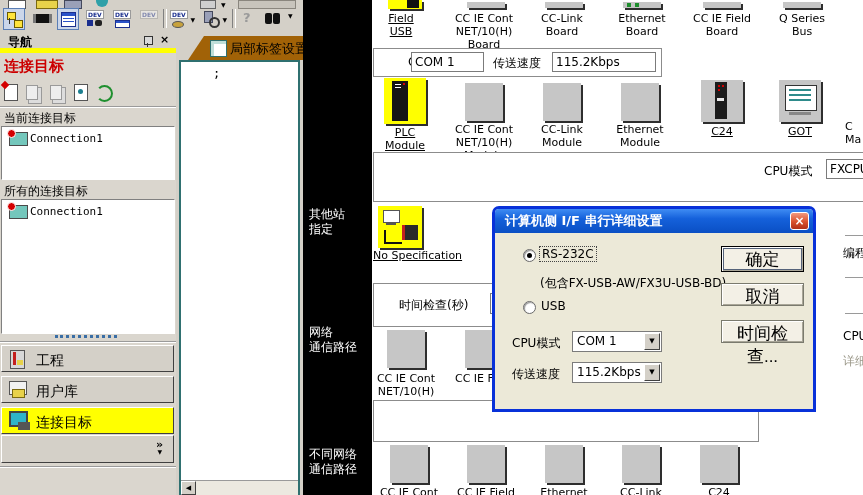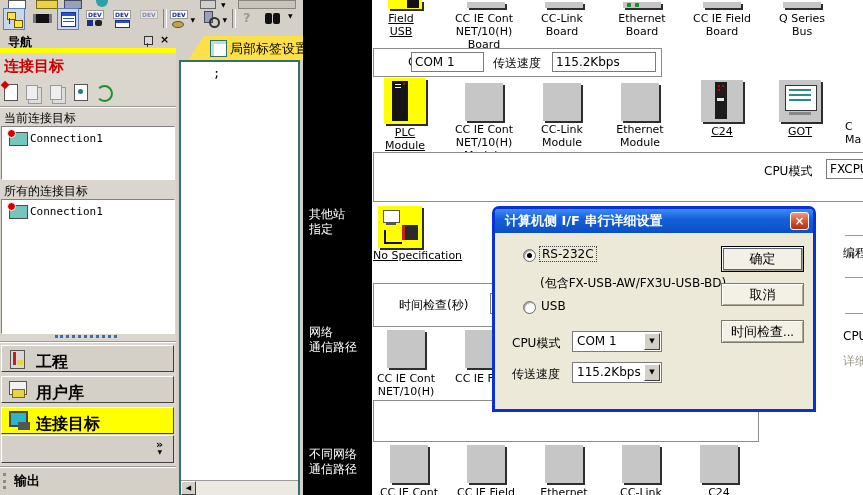--- a/index.html
+++ b/index.html
@@ -15,26 +15,26 @@
   .tbico.active{border:1px solid #5A7EB5;background:#CBD6EA;}
   .sep{position:absolute;top:9px;width:2px;height:19px;border-left:1px solid #808080;border-right:1px solid #fff;}
   .devtxt{position:absolute;left:2px;top:2px;font-size:6px;font-weight:bold;color:#1b2f8f;background:#fff;padding:0 1px;border:1px solid #9a9a9a;}
   
   .nav{left:0;top:33px;width:176px;height:462px;background:#DAD6CE;border-right:1px solid #808080;}
   .nav-title{position:absolute;left:0;top:0;width:176px;height:15px;background:#D4D0C8;}
   .hline{position:absolute;height:0;border-top:1px solid #9a9a9a;border-bottom:1px solid #fff;}
   .whitebox{position:absolute;background:#fff;border:1px solid;border-color:#808080 #fff #fff #808080;}
   .conn-ico{position:absolute;width:17px;height:12px;background:#74C7BC;border:1px solid #4a4a4a;}
   .conn-ico::after{content:"";position:absolute;left:-3px;top:-4px;width:7px;height:7px;border-radius:50%;background:#D40000;border:1px solid #fff;}
-  .viewbtn{position:absolute;left:1px;width:173px;height:27px;background:#D4D0C8;border:1px solid;border-color:#fff #404040 #404040 #fff;box-sizing:border-box;font-size:16px;font-weight:bold;}
+  .viewbtn{position:absolute;left:1px;width:173px;height:27px;background:#D4D0C8;border:1px solid;border-color:#fff #404040 #404040 #fff;box-sizing:border-box;font-size:14px;font-weight:normal;}
   .viewbtn.on{background:#FFFF00;}
   .vb-label{position:absolute;left:34px;top:6px;}
   
   .edit-wrap{left:176px;top:33px;width:127px;height:462px;background:#D4D0C8;}
-  .tab{position:absolute;left:12px;top:3px;width:115px;height:24px;background:#fde047;
+  .tab{position:absolute;left:12px;top:3px;width:115px;height:24px;background:#a16207;
        clip-path:polygon(16px 0,100% 0,100% 100%,0 100%);}
   .editbox{position:absolute;left:3px;top:27px;width:121px;height:438px;background:#fff;
            border:2px solid #2F7070;box-sizing:border-box;}
   .hscroll{position:absolute;left:0px;bottom:0px;width:117px;height:15px;background:#ECE9E0;border-top:1px solid #9a9a9a;}
   .sbtn{position:absolute;left:0;top:0;width:15px;height:14px;background:#D4D0C8;border:1px solid;border-color:#fff #404040 #404040 #fff;box-sizing:border-box;font-size:7px;text-align:center;line-height:12px;color:#000;}
   
   .rail{left:303px;top:0;width:69px;height:495px;background:#000;}
   .rail .ln{color:#fff;font-size:12px;line-height:15px;}
   
   .right{left:372px;top:0;width:491px;height:495px;background:#fff;}
@@ -46,21 +46,21 @@
   
   .dialog{left:492px;top:206px;width:318px;height:200px;background:#ECE9D8;
           border:3px solid #0831D9;border-radius:7px 7px 0 0;box-sizing:content-box;z-index:10;}
   .dlg-title{position:absolute;left:0;top:0;width:100%;height:24px;border-radius:4px 4px 0 0;
              background:linear-gradient(180deg,#3F8CF3 0%,#1561DB 40%,#0A4FC4 100%);
              color:#fff;font-weight:bold;font-size:13px;line-height:24px;padding-left:10px;box-sizing:border-box;}
   .dlg-close{position:absolute;right:4px;top:3px;width:19px;height:18px;border:1px solid #fff;border-radius:3px;
              background:linear-gradient(180deg,#F2997E 0%,#D9502B 55%,#B03018 100%);
              color:#fff;font-weight:bold;font-size:12px;text-align:center;line-height:17px;box-sizing:border-box;}
   .btn{position:absolute;left:226px;width:83px;background:#F3F0E6;border:1px solid #7a7a6e;
-       box-shadow:inset 1px 1px 0 #fff,inset -1px -1px 0 #a9a698;font-size:13px;text-align:center;box-sizing:border-box;}
+       box-shadow:inset 1px 1px 0 #fff,inset -1px -1px 0 #a9a698;font-size:17px;text-align:center;box-sizing:border-box;}
   .btn.default{border:1px solid #000;outline:1px solid #55637a;outline-offset:-3px;}
   .radio{position:absolute;width:11px;height:11px;border-radius:50%;background:#fff;border:1px solid #6a6a6a;box-shadow:inset 1px 1px 1px #9a9a9a;}
   .radio.sel::after{content:"";position:absolute;left:3px;top:3px;width:5px;height:5px;border-radius:50%;background:#000;}
   .combo{position:absolute;width:90px;height:21px;background:#fff;border:1px solid #7b7b7b;box-sizing:border-box;}
   .combo .val{position:absolute;left:4px;top:2px;font-size:12px;white-space:nowrap;}
   .combo .drop{position:absolute;right:1px;top:1px;width:16px;height:17px;background:#D4D0C8;
                border:1px solid;border-color:#fff #404040 #404040 #fff;box-sizing:border-box;
                font-size:7px;text-align:center;line-height:15px;color:#000;}
   .dotted-focus{outline:1px dotted #444;padding:0 2px;}
   .partial{overflow:hidden;white-space:nowrap;}
@@ -188,24 +188,20 @@
       <div class="abs" style="left:16px;top:14px;width:12px;height:8px;background:#555;"></div>
       <span class="vb-label">连接目标</span>
     </div>
 
     <div class="abs" style="left:1px;top:402px;width:173px;height:28px;background:#D4D0C8;border:1px solid;border-color:#fff #404040 #404040 #fff;box-sizing:border-box;">
       <span class="abs" style="right:10px;top:2px;font-size:11px;font-weight:bold;">»</span>
       <span class="abs" style="right:11px;top:12px;font-size:6px;">▼</span>
     </div>
 
     <div class="hline" style="left:0;top:433px;width:176px;"></div>
-    <div class="abs" style="left:0;top:436px;width:176px;height:26px;background:#D4D0C8;">
-      <div class="abs" style="left:3px;top:4px;width:0;height:16px;border-left:3px dotted #8a8a8a;"></div>
-      <span class="abs" style="left:14px;top:3px;font-size:13px;font-weight:bold;">输出</span>
-    </div>
   </div>
 
   <div class="abs edit-wrap">
     <div class="tab">
       <div class="abs" style="left:22px;top:4px;width:15px;height:15px;background:#fff;border:1px solid #2F7070;box-shadow:inset 0 3px 0 #bfded9, inset 3px 0 0 #bfded9;"></div>
       <span class="abs" style="left:42px;top:4px;font-size:13px;white-space:nowrap;">局部标签设置</span>
     </div>
     <div class="editbox">
       <span class="abs" style="left:32px;top:4px;font-family:'DejaVu Sans Mono',monospace;font-size:12px;">;</span>
       <div class="hscroll">

